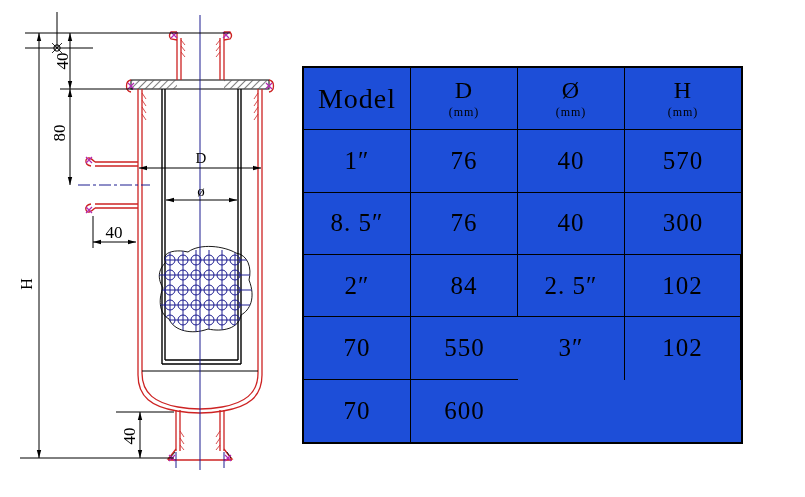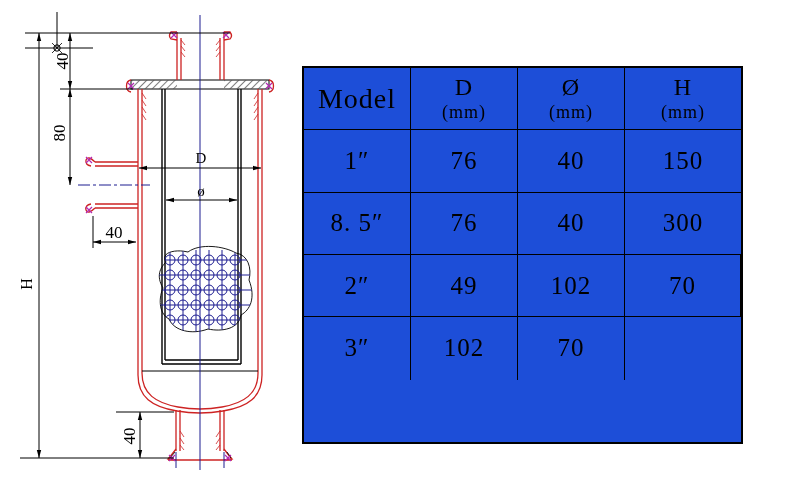--- a/index.html
+++ b/index.html
@@ -10,21 +10,21 @@
   
   .spec-table{position:absolute;left:302px;top:66px;width:437px;height:374px;
       display:grid;grid-template-columns:107fr 107fr 107fr 116fr;grid-template-rows:repeat(6,1fr);
       border:2px solid #000;background:#1d4ed8;color:#000;}
   .cell{border-right:1.5px solid #000;border-bottom:1.5px solid #000;
       display:flex;flex-direction:column;align-items:center;justify-content:center;
       font-size:25px;letter-spacing:1px;line-height:1.05;}
   .cell.last-col{border-right:none;}
   .cell.last-row{border-bottom:none;}
   .cell .main{font-size:24px;}
-  .cell .unit{font-size:18px;margin-top:3px;}
+  .cell .unit{font-size:12px;margin-top:3px;}
   .cell.model-head{font-size:28px;}
 </style>
 </head>
 <body>
 
 <div id="canvas">
 
   <svg id="drawing" width="320" height="497" viewBox="0 0 320 497">
     <defs>
       <pattern id="hatch" patternUnits="userSpaceOnUse" width="5" height="5" patternTransform="rotate(45)">
@@ -193,31 +193,34 @@
         <span class="unit">(mm)</span>
       </div>
     <div class="cell last-col">
         <span class="main">H</span>
         <span class="unit">(mm)</span>
       </div>
 
     <div class="cell">1″</div>
     <div class="cell">76</div>
     <div class="cell">40</div>
-    <div class="cell last-col">150</div>
+    <div class="cell last-col">570</div>
 
     <div class="cell">8. 5″</div>
     <div class="cell">76</div>
     <div class="cell">40</div>
     <div class="cell last-col">300</div>
 
     <div class="cell">2″</div>
-    <div class="cell">49</div>
-
+    <div class="cell">84</div>
+
+    <div class="cell">2. 5″</div>
     <div class="cell">102</div>
     <div class="cell">70</div>
+    <div class="cell last-col">550</div>
 
     <div class="cell last-row">3″</div>
     <div class="cell last-row">102</div>
     <div class="cell last-row">70</div>
+    <div class="cell last-col last-row">600</div>
   </div>
 
 </div>
 
 </body></html>

